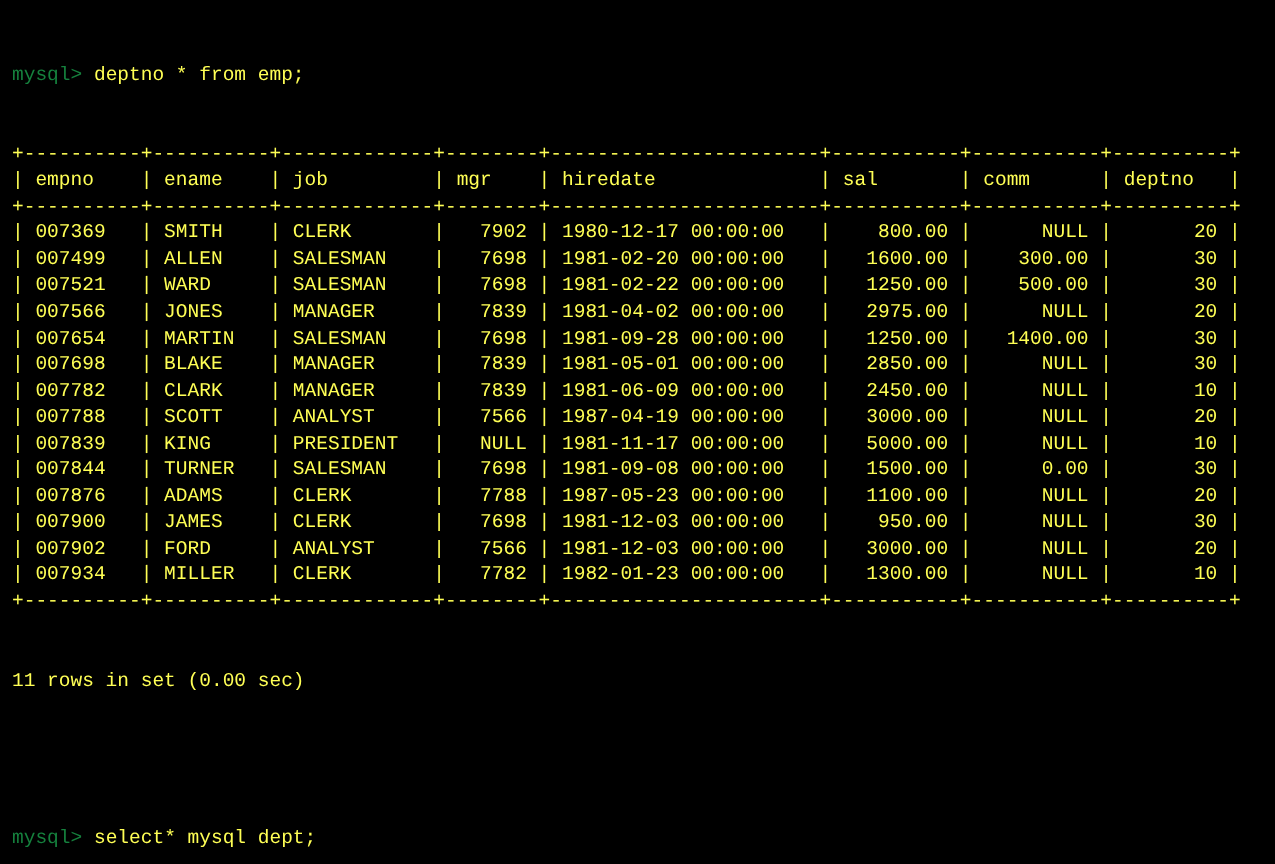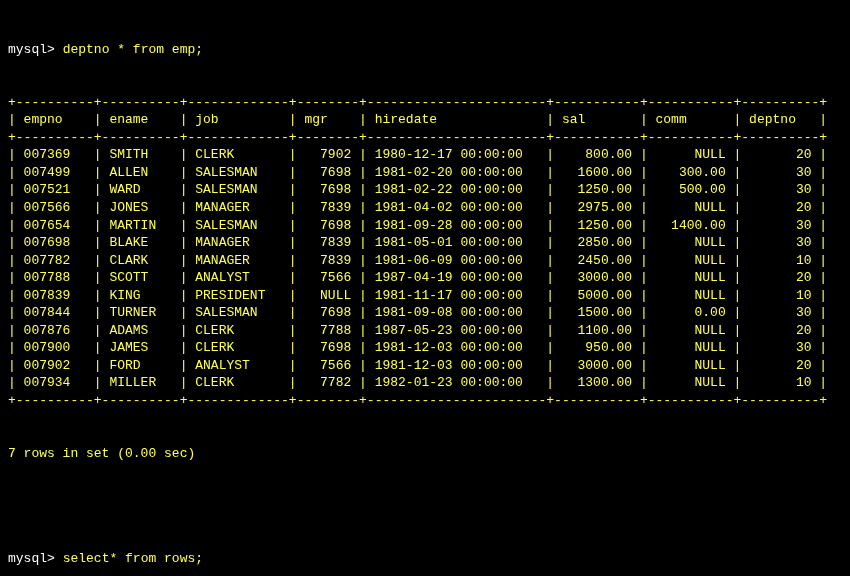--- a/index.html
+++ b/index.html
@@ -12,21 +12,21 @@
     line-height: 1.35;
     width: 850px;
     height: 576px;
     overflow: hidden;
   }
   .terminal {
     padding: 6px 8px;
     white-space: pre;
     position: relative;
   }
-  .prompt-line .white { color: #ffffff; }
+  .prompt-line .white { color: #15803d; }
 </style>
 </head>
 <body>
 
 <div class="terminal">
   <div class="prompt-line"><span class="white">mysql&gt;</span> <span>deptno * from emp;</span></div>
   <div id="table1">+----------+----------+-------------+--------+-----------------------+-----------+-----------+----------+
 | empno    | ename    | job         | mgr    | hiredate              | sal       | comm      | deptno   |
 +----------+----------+-------------+--------+-----------------------+-----------+-----------+----------+
 | 007369   | SMITH    | CLERK       |   7902 | 1980-12-17 00:00:00   |    800.00 |      NULL |       20 |
@@ -37,20 +37,20 @@
 | 007698   | BLAKE    | MANAGER     |   7839 | 1981-05-01 00:00:00   |   2850.00 |      NULL |       30 |
 | 007782   | CLARK    | MANAGER     |   7839 | 1981-06-09 00:00:00   |   2450.00 |      NULL |       10 |
 | 007788   | SCOTT    | ANALYST     |   7566 | 1987-04-19 00:00:00   |   3000.00 |      NULL |       20 |
 | 007839   | KING     | PRESIDENT   |   NULL | 1981-11-17 00:00:00   |   5000.00 |      NULL |       10 |
 | 007844   | TURNER   | SALESMAN    |   7698 | 1981-09-08 00:00:00   |   1500.00 |      0.00 |       30 |
 | 007876   | ADAMS    | CLERK       |   7788 | 1987-05-23 00:00:00   |   1100.00 |      NULL |       20 |
 | 007900   | JAMES    | CLERK       |   7698 | 1981-12-03 00:00:00   |    950.00 |      NULL |       30 |
 | 007902   | FORD     | ANALYST     |   7566 | 1981-12-03 00:00:00   |   3000.00 |      NULL |       20 |
 | 007934   | MILLER   | CLERK       |   7782 | 1982-01-23 00:00:00   |   1300.00 |      NULL |       10 |
 +----------+----------+-------------+--------+-----------------------+-----------+-----------+----------+</div>
-  <div>7 rows in set (0.00 sec)</div>
+  <div>11 rows in set (0.00 sec)</div>
   <div> </div>
-  <div class="prompt-line"><span class="white">mysql&gt;</span> <span>select* from rows;</span></div>
+  <div class="prompt-line"><span class="white">mysql&gt;</span> <span>select* mysql dept;</span></div>
   
   
 
   
 </div>
 
 </body></html>

